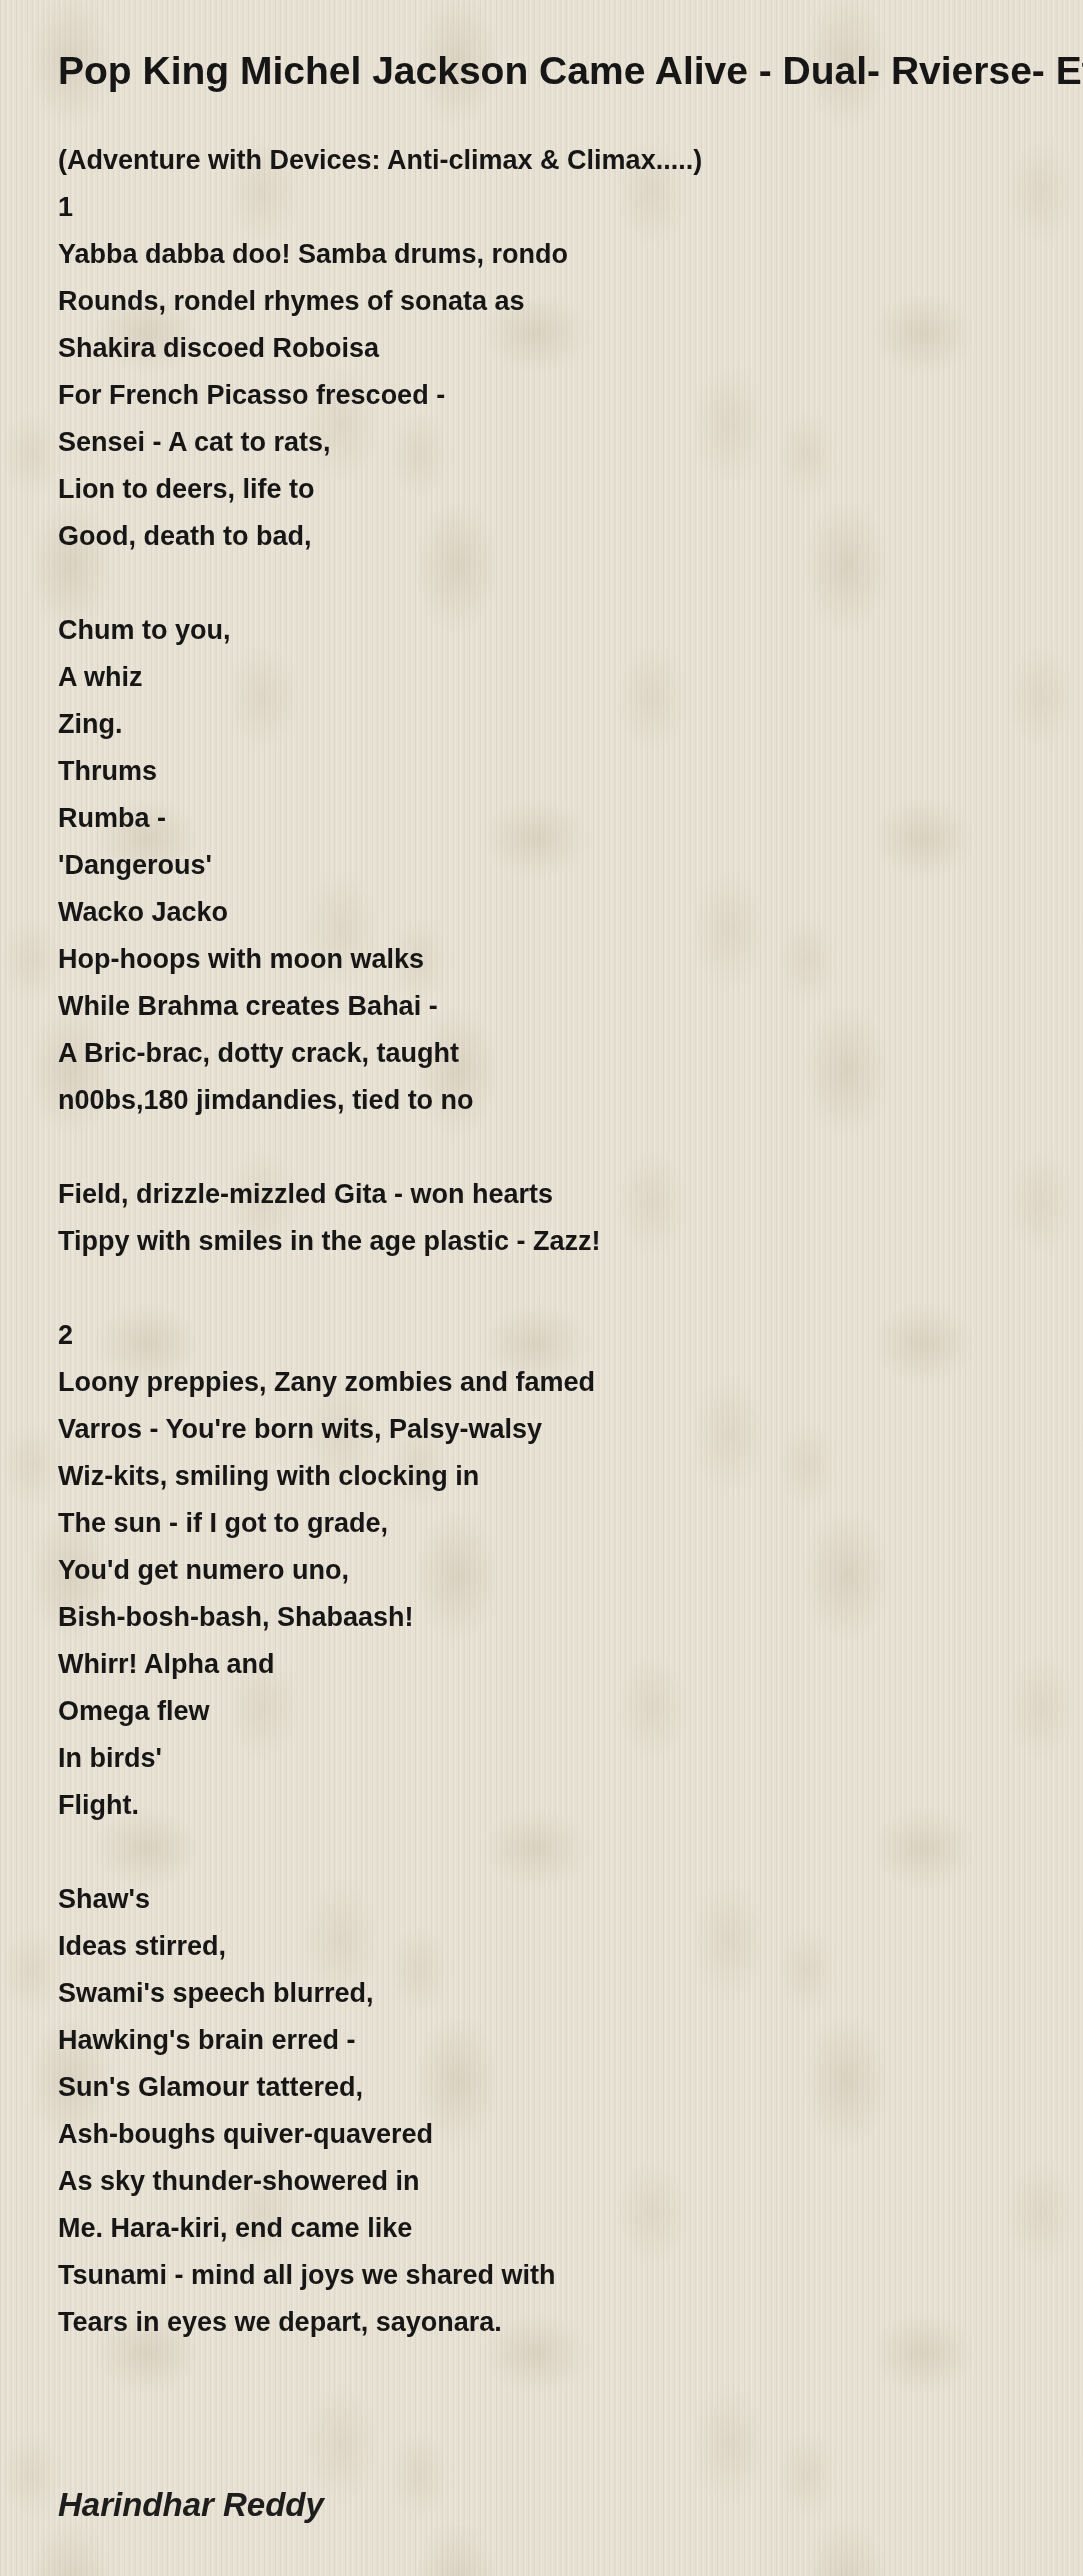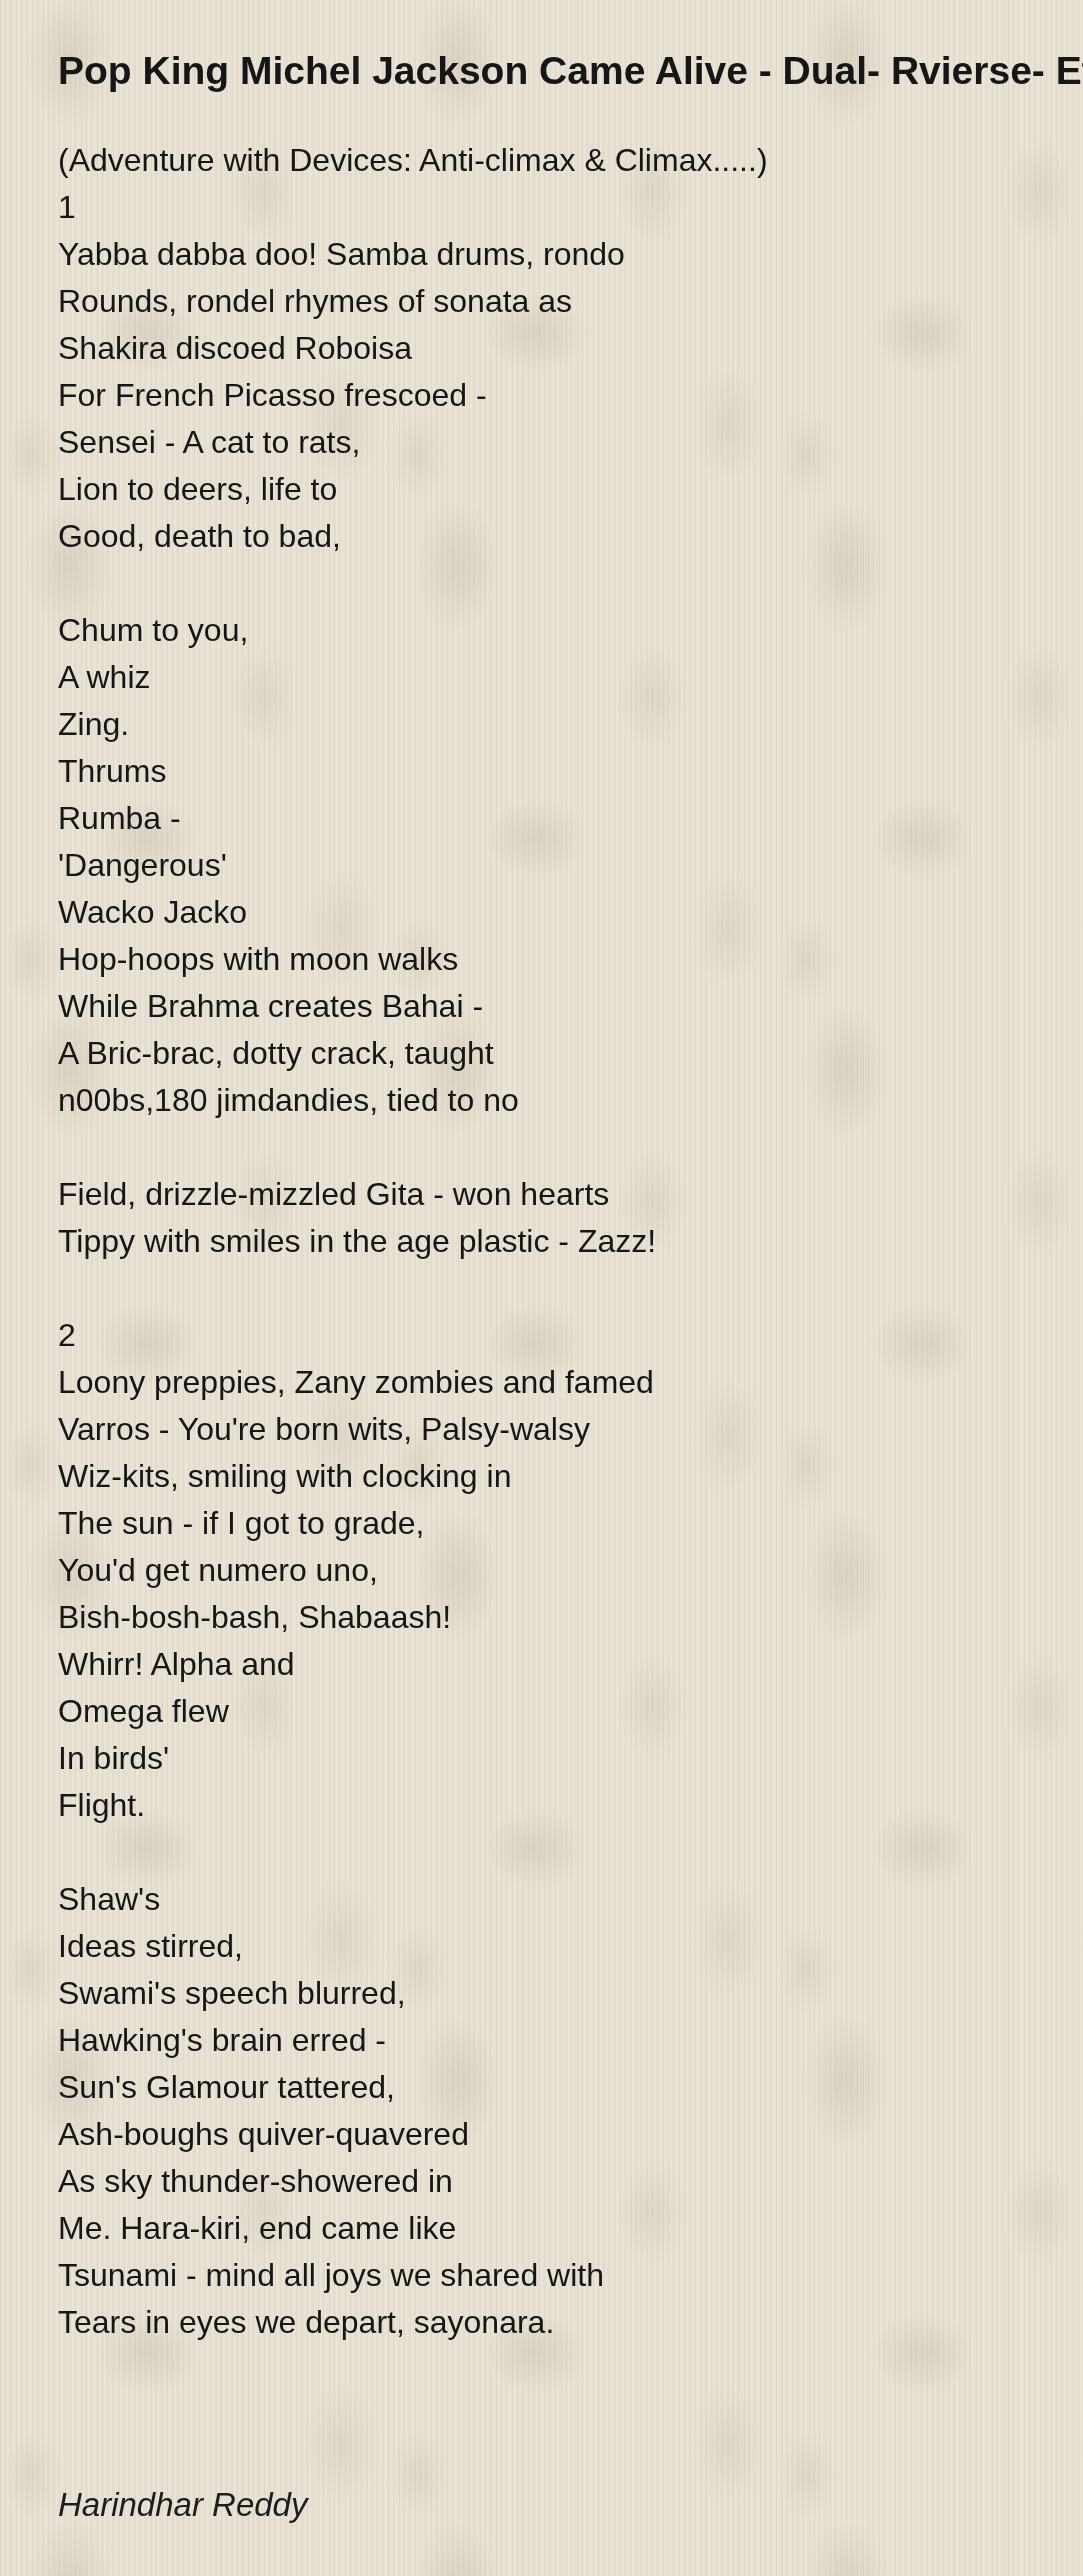--- a/index.html
+++ b/index.html
@@ -40,31 +40,31 @@
     height: 51px;
     line-height: 51px;
     font-size: 39px;
     font-weight: bold;
     color: var(--text, #161616);
     white-space: nowrap;
     overflow: hidden;
   }
   .poem-body {
     margin-top: 41px;
-    font-size: 32px;
-    font-weight: normal;
+    font-size: 27px;
+    font-weight: bold;
     line-height: 47px;
     color: var(--text, #161616);
     white-space: pre-line;
   }
   .author {
     margin-top: 137px;
     font-size: 33px;
     font-style: italic;
-    font-weight: normal;
+    font-weight: bold;
     line-height: 43px;
     color: var(--author_text, #1d1d1d);
   }
 </style>
 </head>
 <body>
 
 <div class="page">
   <h1 class="title">Pop King Michel Jackson Came Alive - Dual- Rvierse- Et</h1>
 

